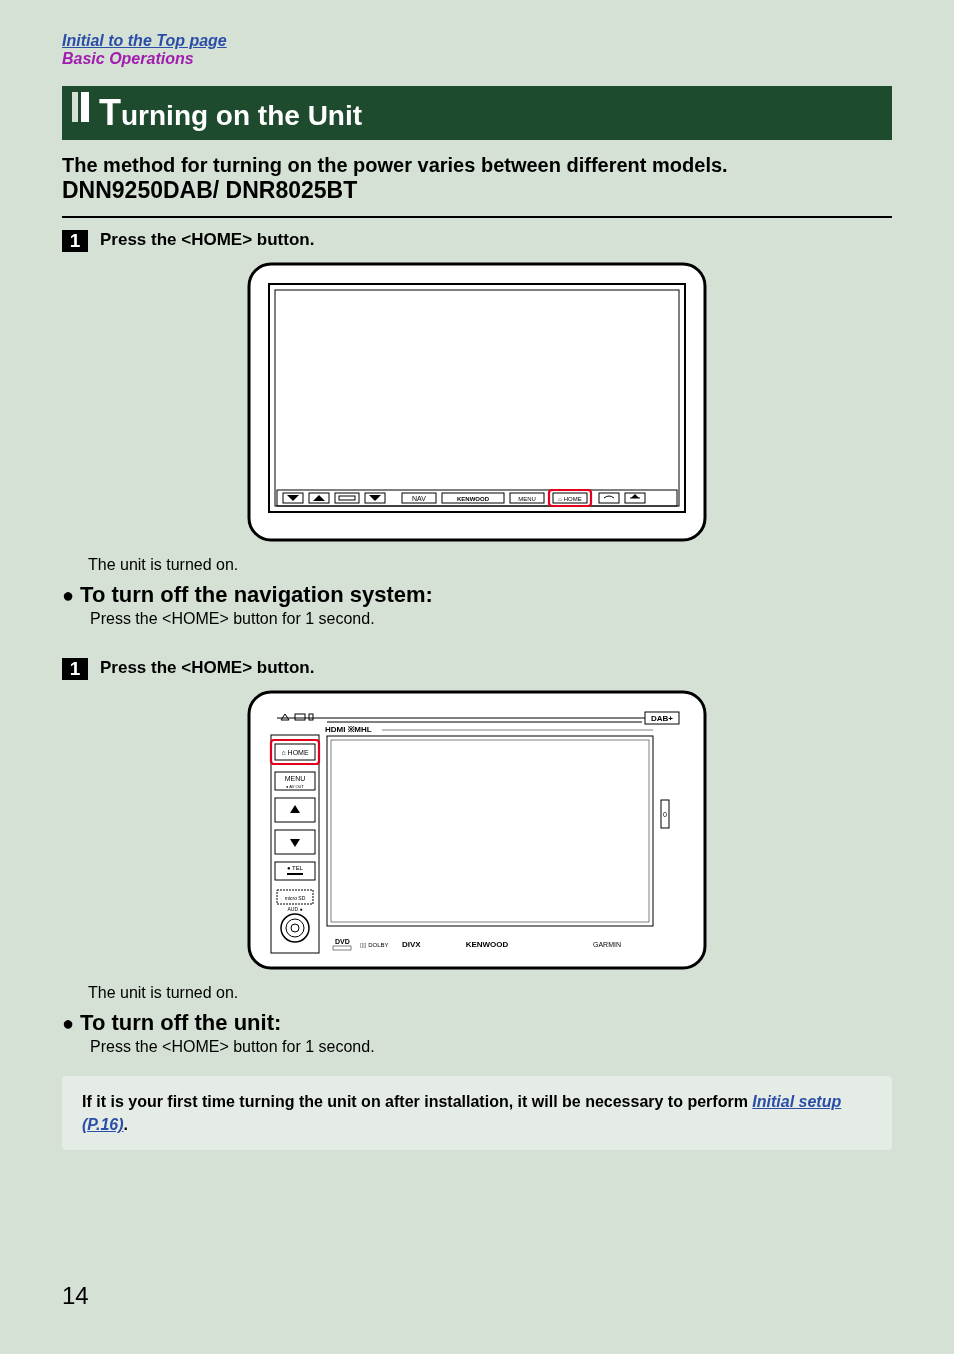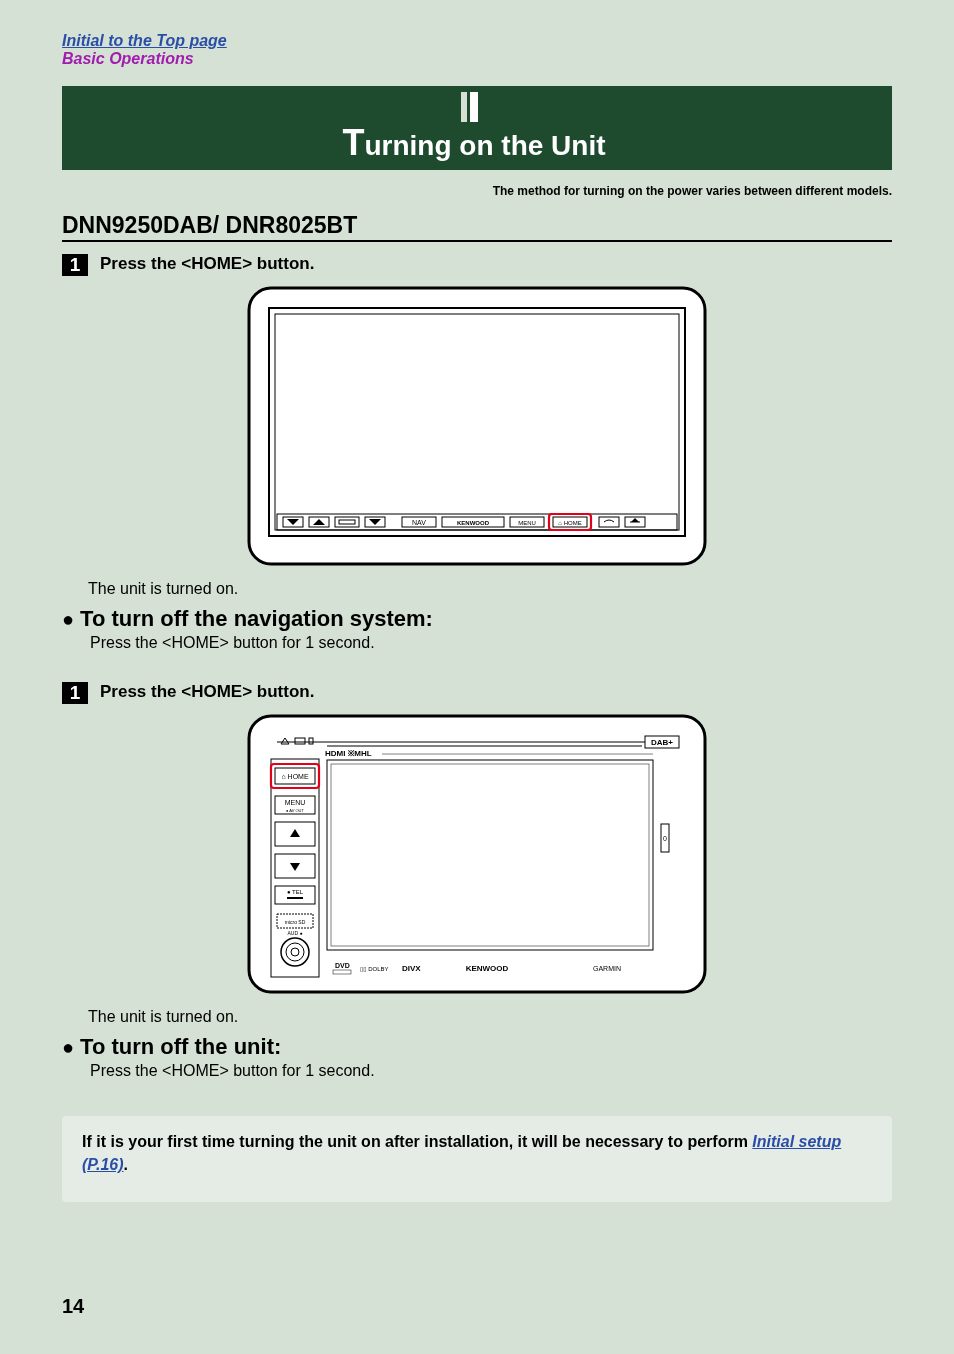--- a/index.html
+++ b/index.html
@@ -27,39 +27,36 @@
       font-weight: bold;
       font-size: 16px;
       display: inline-block;
     }
     .title-bar {
       background: #1e4a2e;
       color: #fff;
       padding: 6px 16px 6px 10px;
       margin-bottom: 14px;
       display: flex;
-      align-items: center;
-      flex-direction: column;
+      align-items: flex-start;
     }
     .title-text {
       font-size: 28px;
       font-weight: bold;
     }
     .title-dropcap { font-size: 36px; }
     .intro {
       font-weight: bold;
-      font-size: 12px;
-      margin-bottom: 14px;
-      text-align: right;
+      font-size: 20px;
     }
     .model-heading {
       font-weight: bold;
       font-size: 23px;
       border-bottom: 2px solid #000;
-      padding-bottom: 1px;
+      padding-bottom: 12px;
       margin-bottom: 12px;
     }
     .step-row {
       display: flex;
       align-items: flex-start;
       gap: 12px;
       margin-bottom: 10px;
     }
     .step-num {
       background: #000;
@@ -93,38 +90,38 @@
     .bullet-text { font-weight: bold; font-size: 22px; }
     .sub-text {
       font-size: 16px;
       margin-left: 28px;
       margin-bottom: 30px;
     }
     .section2 { margin-top: 20px; }
     .note-box {
       background: #e5ece5;
       border-radius: 4px;
-      padding: 14px 20px 26px 20px;
-      margin-top: 36px;
+      padding: 14px 20px 14px 20px;
+      margin-top: 20px;
       font-size: 16px;
       line-height: 1.45;
     }
     .note-bold { font-weight: bold; }
     .note-link {
       color: #2a4ea8;
       font-style: italic;
       font-weight: bold;
       text-decoration: underline;
     }
     .page-num {
       position: absolute;
-      bottom: 36px;
+      bottom: 44px;
       left: 62px;
-      font-weight: bold;
-      font-size: 20px;
+      font-weight: normal;
+      font-size: 24px;
     }
   </style>
 </head>
 <body>
 
 <div class="top-links">
   <a class="link-blue">Initial to the Top page</a><br>
   <a class="link-red">Basic Operations</a>
 </div>
 

